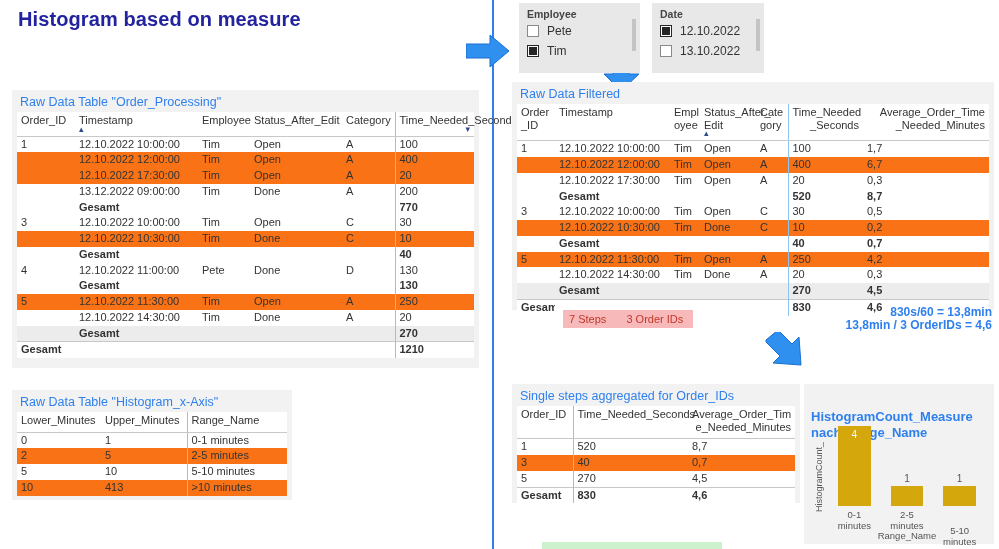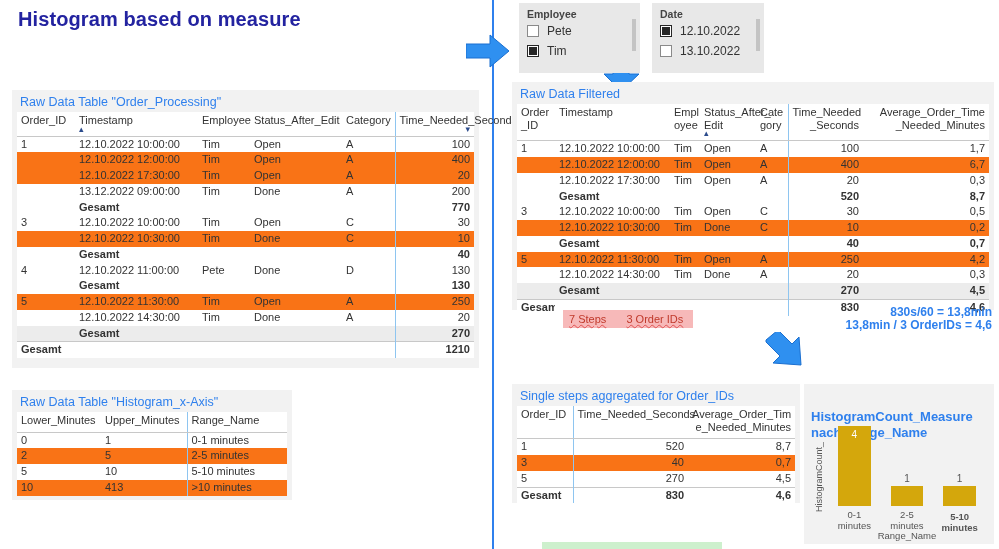--- a/index.html
+++ b/index.html
@@ -55,21 +55,21 @@
   table.pv th.num { text-align: right; }
   table.pv td {
     font-size: 11px; color: #333333;
     padding: 1px 4px 1px 4px;
     line-height: 1.25;
     background: #ffffff;
     white-space: nowrap;
     overflow: hidden;
   }
   table.pv tr.alt td { background: #f97316; }
-  table.pv td.num { text-align: right; }
+  table.pv td.num { text-align: left; }
   table.pv tr.total td { font-weight: bold; background: #ffffff; }
   table.pv tr.total-alt td { font-weight: bold; background: #ececec; }
   table.pv tr.grand td {
     font-weight: bold; background: #ffffff;
     border-top: 1px solid #c8c8c8;
   }
   .sort-asc::after  { content:"\25B4"; display:block; color:#2b4b8c; font-size:9px; line-height:4px; }
   .sort-desc::after { content:"\25BE"; display:block; color:#2b4b8c; font-size:9px; line-height:4px; }
   
   .vsep { border-left: 1px solid #8ec5f0 !important; }
@@ -91,21 +91,21 @@
     background: #c4c4c4;
   }
 
   
   .callout {
     position: absolute; font-size: 11px; line-height: 1.35;
     padding: 4px 6px;
   }
   .callout.red   { background: #f7b9b9; color: #c0392b; }
   .callout.green { background: #cdf0cd; color: #333333; }
-  .sq { text-decoration: underline; text-decoration-style: wavy;
+  .sq { text-decoration-style: wavy;
         text-decoration-color: #e05252; text-decoration-thickness: 1px; }
   .sqg { text-decoration: underline; text-decoration-style: wavy;
         text-decoration-color: #e05252; text-decoration-thickness: 1px; }
   .blue-note {
     position: absolute; font-size: 12px; color: #2f80ed; text-align: right;
     white-space: nowrap;
     font-weight: bold;
   }
 
   
@@ -607,21 +607,21 @@
       </div>
     <div id="chart-cats" style="position:absolute; left:24px; top:124px; width:158px; height:24px;">
         <div class="cat-label" style="left: 0px; width: 52.6667px; top: 2px;">
           <div>0-1</div>
           <div>minutes</div>
         </div>
         <div class="cat-label" style="left: 52.6667px; width: 52.6667px; top: 2px;">
           <div>2-5</div>
           <div>minutes</div>
         </div>
-        <div class="cat-label" style="left: 105.333px; width: 52.6667px; top: 4px; font-weight: bold;">
+        <div class="cat-label" style="left: 105.333px; width: 52.6667px; top: 18px;">
           <div>5-10</div>
           <div>minutes</div>
         </div>
       </div>
     <div id="x-axis-title" style="left:24px; top:146px; width:158px;">Range_Name</div>
   </div>
 
 </div>
 
 </body></html>

